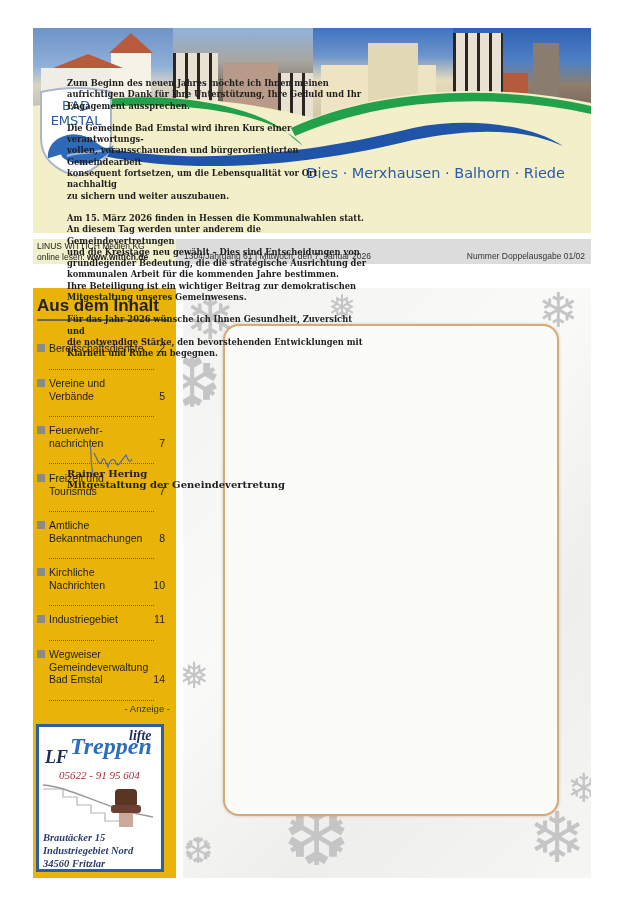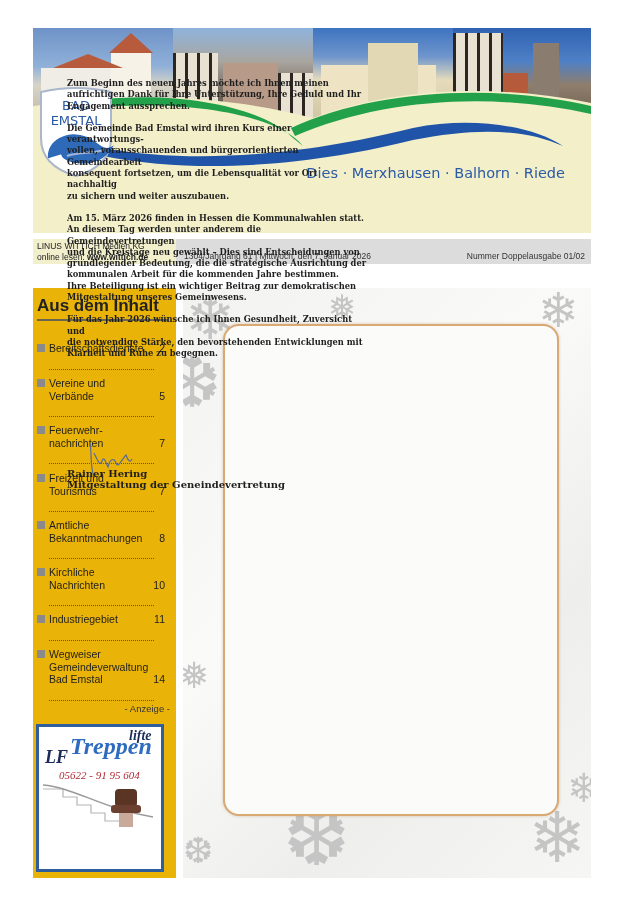--- a/index.html
+++ b/index.html
@@ -175,20 +175,23 @@
     <span class="ad-treppen">Treppen</span>
     <span class="ad-lf">LF</span>
     <span class="ad-phone">05622 - 91 95 604</span>
     <svg style="position:absolute;left:4px;top:56px;" width="116" height="48" viewBox="0 0 116 48">
       <path d="M0 6 L20 6 L20 14 L34 14 L34 22 L48 22 L48 30 L62 30 L62 38 L84 38" fill="none" stroke="#b5b5b5" stroke-width="1.2"></path>
       <path d="M0 2 C 30 4, 60 26, 110 34" fill="none" stroke="#999" stroke-width="1.5"></path>
       <rect x="72" y="6" width="22" height="18" rx="4" fill="#5a3524"></rect>
       <rect x="68" y="22" width="30" height="8" rx="3" fill="#6b4030"></rect>
       <rect x="76" y="30" width="14" height="14" fill="#c9a99a"></rect>
     </svg>
+    <span class="ad-addr" style="white-space:pre-line;">Brautäcker 15
+Industriegebiet Nord
+34560 Fritzlar</span>
   </div>
 </div>
 
 <div class="letter-bg">
   <span class="flake" style="left:2px;top:0px;font-size:60px;">❄</span>
   <span class="flake" style="left:145px;top:2px;font-size:34px;">❅</span>
   <span class="flake" style="left:355px;top:-2px;font-size:48px;">❄</span>
   <span class="flake" style="left:-20px;top:60px;font-size:70px;">❆</span>
   <span class="flake" style="left:-4px;top:370px;font-size:36px;">❅</span>
   <span class="flake" style="left:384px;top:480px;font-size:40px;">❄</span>

